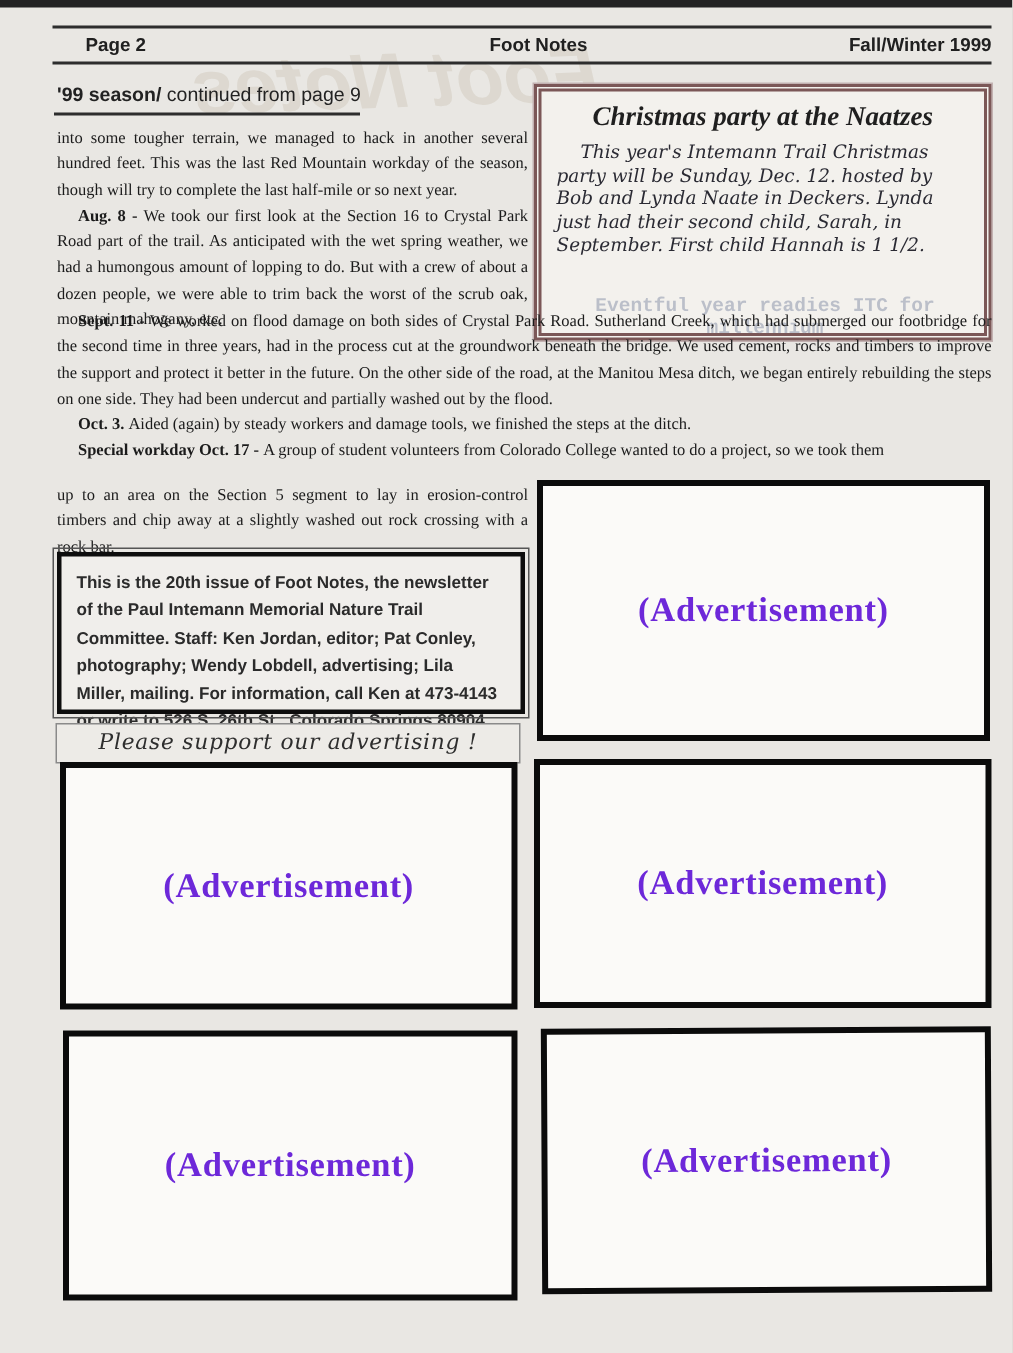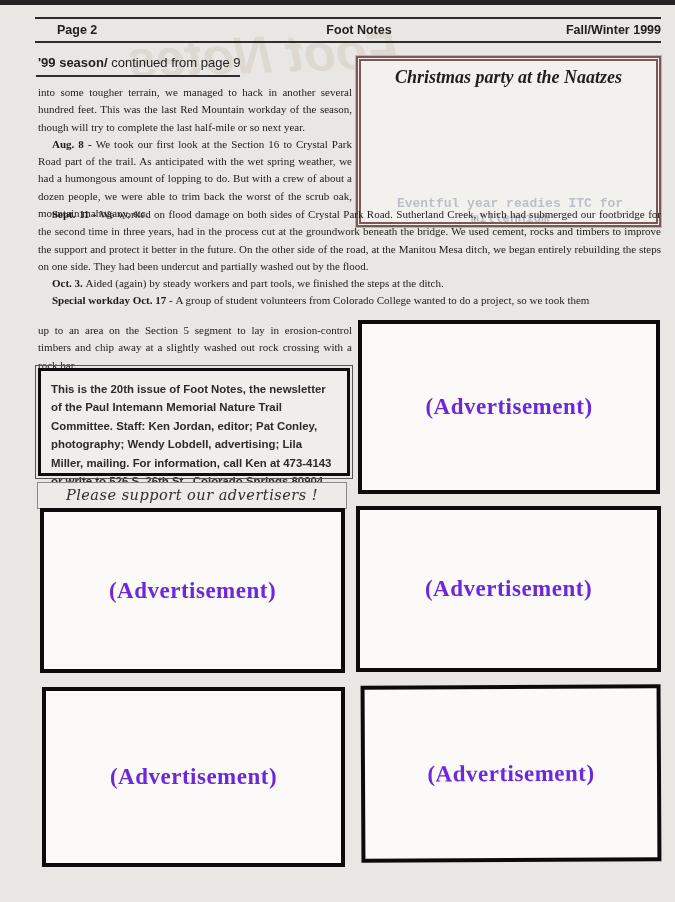--- a/index.html
+++ b/index.html
@@ -109,45 +109,46 @@
   </div>
   <div class="abs rule rule-bottom"></div>
 
   <div class="abs season-heading">
     <span class="lead">'99 season/</span><span> continued from page 9</span>
   </div>
   <div class="abs season-underline"></div>
 
   <div class="abs xmas-box">
     <div class="xmas-title">Christmas party at the Naatzes</div>
+    <p>This year's Intemann Trail Christmas party will be Sunday, Dec. 12. hosted by Bob and Lynda Naate in Deckers. Lynda just had their second child, Sarah, in September. First child Hannah is 1 1/2.</p>
   </div>
 
   <div class="abs ghost-headline">Eventful year readies ITC for millennium</div>
 
   <div class="abs body-text col1">
     <p><span class="plead"></span><span>into some tougher terrain, we managed to hack in another several hundred feet. This was the last Red Mountain workday of the season, though will try to complete the last half-mile or so next year.</span></p>
     <p class="ind"><span class="plead">Aug. 8 - </span><span>We took our first look at the Section 16 to Crystal Park Road part of the trail. As anticipated with the wet spring weather, we had a humongous amount of lopping to do. But with a crew of about a dozen people, we were able to trim back the worst of the scrub oak, mountain mahogany, etc.</span></p>
   </div>
 
   <div class="abs body-text fullw">
     <p class="ind"><span class="plead">Sept. 11 - </span><span>We worked on flood damage on both sides of Crystal Park Road. Sutherland Creek, which had submerged our footbridge for the second time in three years, had in the process cut at the groundwork beneath the bridge. We used cement, rocks and timbers to improve the support and protect it better in the future. On the other side of the road, at the Manitou Mesa ditch, we began entirely rebuilding the steps on one side. They had been undercut and partially washed out by the flood.</span></p>
-    <p class="ind"><span class="plead">Oct. 3. </span><span>Aided (again) by steady workers and part tools, we finished the steps at the ditch.</span></p>
+    <p class="ind"><span class="plead">Oct. 3. </span><span>Aided (again) by steady workers and damage tools, we finished the steps at the ditch.</span></p>
     <p class="ind"><span class="plead">Special workday Oct. 17 - </span><span>A group of student volunteers from Colorado College wanted to do a project, so we took them</span></p>
   </div>
 
   <div class="abs body-text col2">
     <p><span>up to an area on the Section 5 segment to lay in erosion-control timbers and chip away at a slightly washed out rock crossing with a rock bar.</span></p>
   </div>
 
   <div class="abs masthead-box">
     <span>This is the 20th issue of Foot Notes, the newsletter of the Paul Intemann Memorial Nature Trail Committee. Staff: Ken Jordan, editor; Pat Conley, photography; Wendy Lobdell, advertising; Lila Miller, mailing. For information, call Ken at 473-4143 or write to 526 S. 26th St., Colorado Springs 80904.</span>
   </div>
 
   <div class="abs banner-box">
-    <span>Please support our advertisers !</span>
+    <span>Please support our advertising !</span>
   </div>
 
   <div class="abs ad ad-top-right">
     <span class="ad-label">(Advertisement)</span>
   </div>
   <div class="abs ad ad-mid-left">
     <span class="ad-label">(Advertisement)</span>
   </div>
   <div class="abs ad ad-mid-right">
     <span class="ad-label">(Advertisement)</span>

